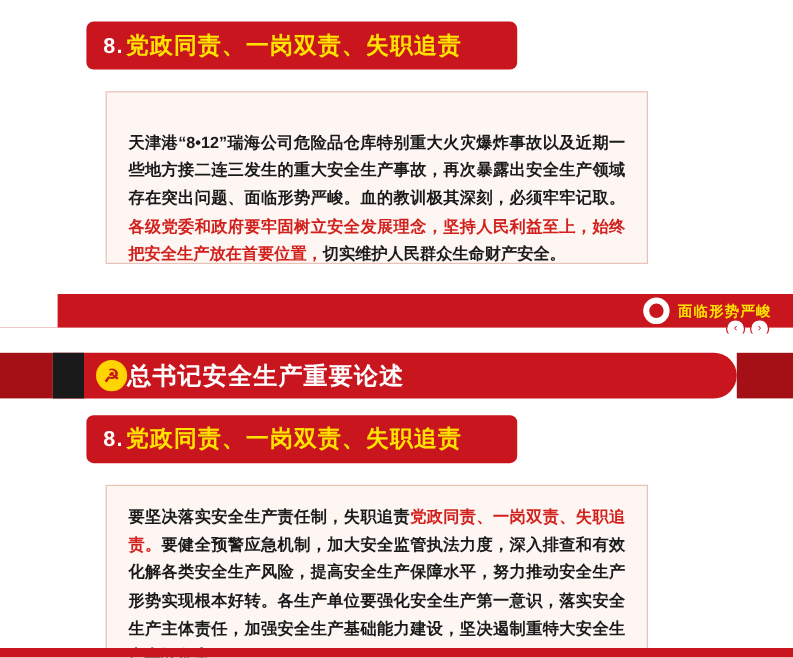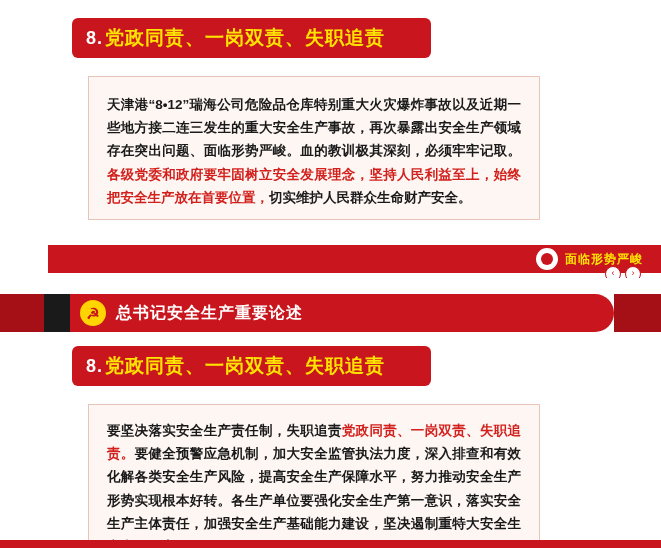--- a/index.html
+++ b/index.html
@@ -52,21 +52,21 @@
 
   .text-card {
     position: absolute;
     background: #fdf6f3;
     border: 1px solid #e8c4b8;
     box-sizing: border-box;
   }
   .card1 {
     left: 88px; top: 76px;
     width: 452px; height: 144px;
-    padding: 16px 18px 10px 18px;
+    padding: 30px 18px 10px 18px;
   }
   .body-text {
     font-size: 13.5px;
     line-height: 1.72;
     color: #1a1a1a;
     font-weight: bold;
     text-align: justify;
     text-justify: inter-ideograph;
     margin: 0;
   }
@@ -182,23 +182,22 @@
     justify-content: center;
   }
   .emblem-mark {
     color: #c9161e;
     font-size: 15px;
     font-weight: bold;
     line-height: 1;
   }
   .header-title {
     color: #ffffff;
-    font-size: 16px;
-    font-weight: bold;
-    margin-left: 10px;
+    font-size: 20px;
+    font-weight: bold;
     letter-spacing: 1px;
     white-space: nowrap;
   }
   .banner2 {
     left: 72px; top: 68px;
     width: 345px; height: 40px;
     padding-left: 14px;
     font-size: 19px;
   }
   .banner2 .num { font-size: 18px; margin-right: 2px; }

